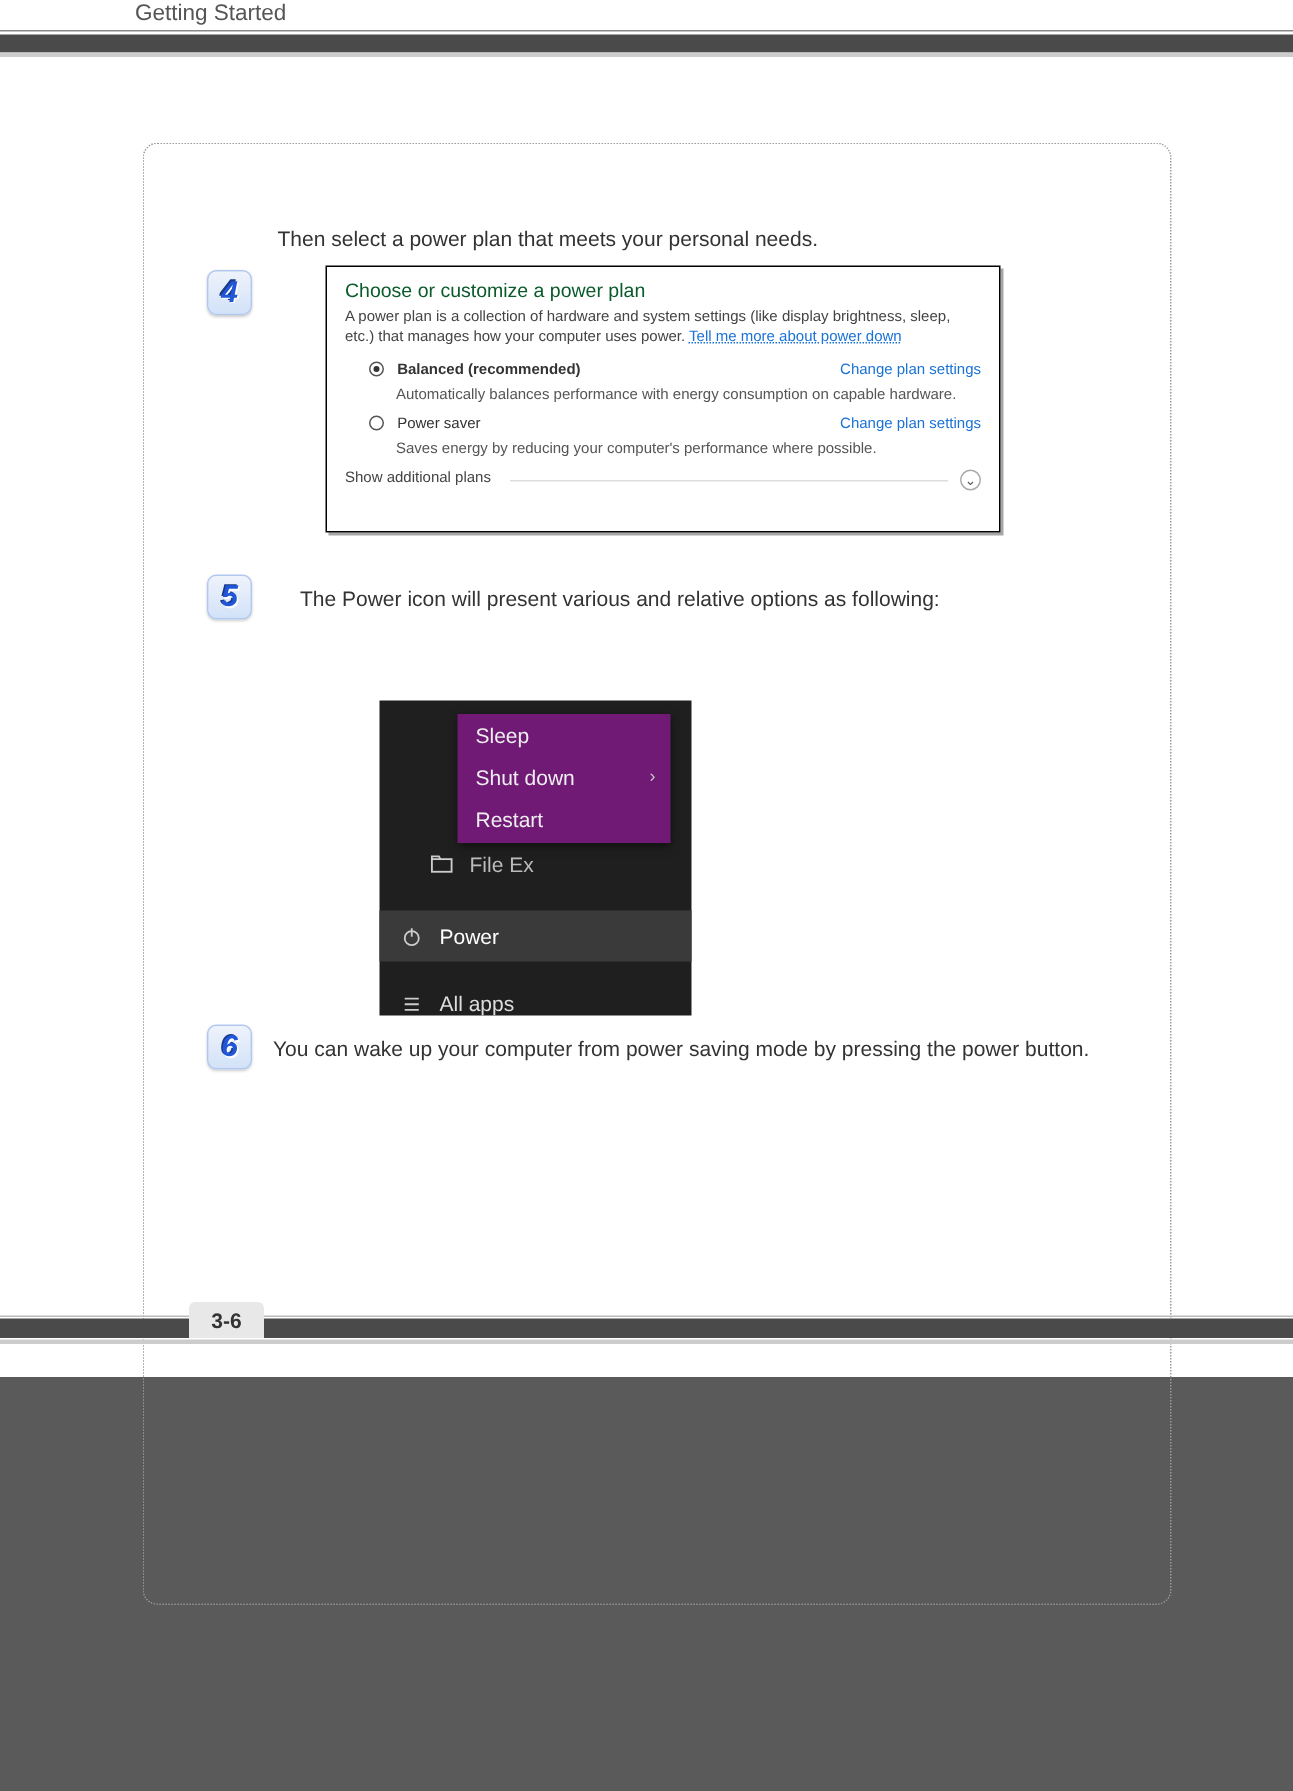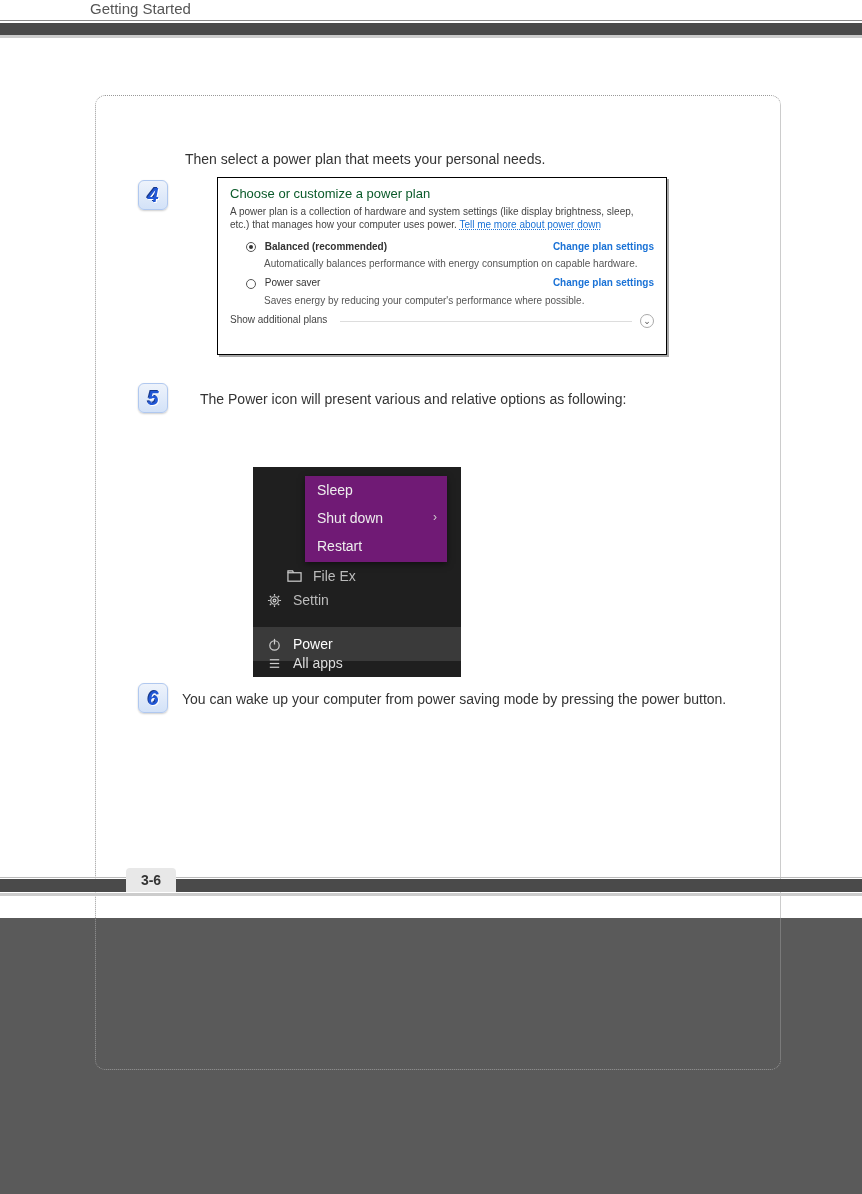--- a/index.html
+++ b/index.html
@@ -111,21 +111,21 @@
     top: 7px;
     left: 80px;
     right: 0;
     height: 1px;
     background: #ddd;
   }
   .pp-plan { margin-left: 16px; margin-bottom: 6px; position: relative; }
   .pp-radio { display: inline-block; width: 10px; height: 10px; border: 1px solid #555; border-radius: 50%; vertical-align: middle; margin-right: 6px; position: relative; }
   .pp-radio.checked:after { content:""; position:absolute; top:2px; left:2px; width:4px; height:4px; background:#333; border-radius:50%; }
   .pp-plan-name { font-weight: bold; }
-  .pp-change { color: #1a72d6; position: absolute; right: 0; top: 0; cursor: pointer; font-weight: bold; }
+  .pp-change { color: #1a72d6; position: absolute; right: 0; top: 0; cursor: pointer; font-weight: normal; }
   .pp-plan-desc { font-size: 10px; color: #555; margin-left: 34px; margin-bottom: 8px; }
   .pp-show { font-size: 10px; color: #444; margin-top: 6px; position: relative; }
   .pp-show:after {
     content: "";
     position: absolute;
     top: 7px;
     left: 110px;
     right: 22px;
     height: 1px;
     background: #ddd;
@@ -161,22 +161,22 @@
     width: 142px;
     height: 86px;
     background: #701a75;
     font-size: 14px;
     box-shadow: 0 2px 6px rgba(0,0,0,0.5);
   }
   .pm-fly-item { color: #eee; padding: 6px 12px; cursor: pointer; position: relative; }
   .pm-fly-item .chev { position: absolute; right: 10px; color: #ccc; font-size: 12px; } 
   .dm-file    { position:absolute; top:97px; left:16px; width:208px; height:24px; color:#bbb; font-size:14px; padding-left:16px; display:flex; align-items:center; }
   .dm-settings{ position:absolute; top:121px; left:0; width:208px; height:24px; color:#bbb; font-size:14px; padding-left:12px; display:flex; align-items:center; }
-  .dm-power   { position:absolute; top:160px; left:0; width:208px; height:34px; color:#fff; font-size:14px; padding-left:12px; display:flex; align-items:center; background:#3a3a3a; }
-  .dm-all     { position:absolute; top:182px; left:0; width:208px; height:28px; color:#ddd; font-size:14px; padding-left:12px; display:flex; align-items:center; }
+  .dm-power   { position:absolute; top:140px; left:0; width:208px; height:34px; color:#fff; font-size:14px; padding-left:12px; display:flex; align-items:center; background:#3a3a3a; }
+  .dm-all     { position:absolute; top:182px; left:0; width:208px; height:28px; color:#ddd; font-size:14px; padding-left:12px; display:flex; align-items:flex-end; }
   .dm-icon { width:18px; text-align:center; margin-right:10px; color:#ccc; font-size:13px; display:inline-block; }
   .dm-icon svg { width:15px; height:15px; stroke:#ccc; fill:none; stroke-width:1.3; vertical-align:middle; }
 
   
   .foot-line1 { position:absolute; bottom: 40px; left:0; width:862px; height:1px; background:#bbb; }
   .foot-bar   { position:absolute; bottom: 26px; left:0; width:862px; height:13px; background:#4a4a4a; }
   .foot-line2 { position:absolute; bottom: 22px; left:0; width:862px; height:3px; background:#ccc; }
   .page-num-box {
     position:absolute;
     bottom: 26px;
@@ -246,30 +246,20 @@
 
     <div class="dm-file">
       <span class="dm-icon">
         <svg viewBox="0 0 16 16">
             <rect x="1" y="4" width="14" height="9"></rect>
             <path d="M1 4 L1 2 L6 2 L7 4"></path>
           </svg>
       </span>
       <span>File Ex</span>
     </div>
-    <div class="dm-settings">
-      <span class="dm-icon">
-        <svg viewBox="0 0 16 16">
-            <circle cx="8" cy="8" r="4"></circle>
-            <circle cx="8" cy="8" r="1.5"></circle>
-            <path d="M8 1v2M8 13v2M1 8h2M13 8h2M3 3l1.5 1.5M11.5 11.5L13 13M3 13l1.5-1.5M11.5 4.5L13 3"></path>
-          </svg>
-      </span>
-      <span>Settin</span>
-    </div>
     <div class="dm-power">
       <span class="dm-icon">
         <svg viewBox="0 0 16 16">
             <circle cx="8" cy="9" r="5"></circle>
             <line x1="8" y1="2" x2="8" y2="8"></line>
           </svg>
       </span>
       <span>Power</span>
     </div>
     <div class="dm-all">

